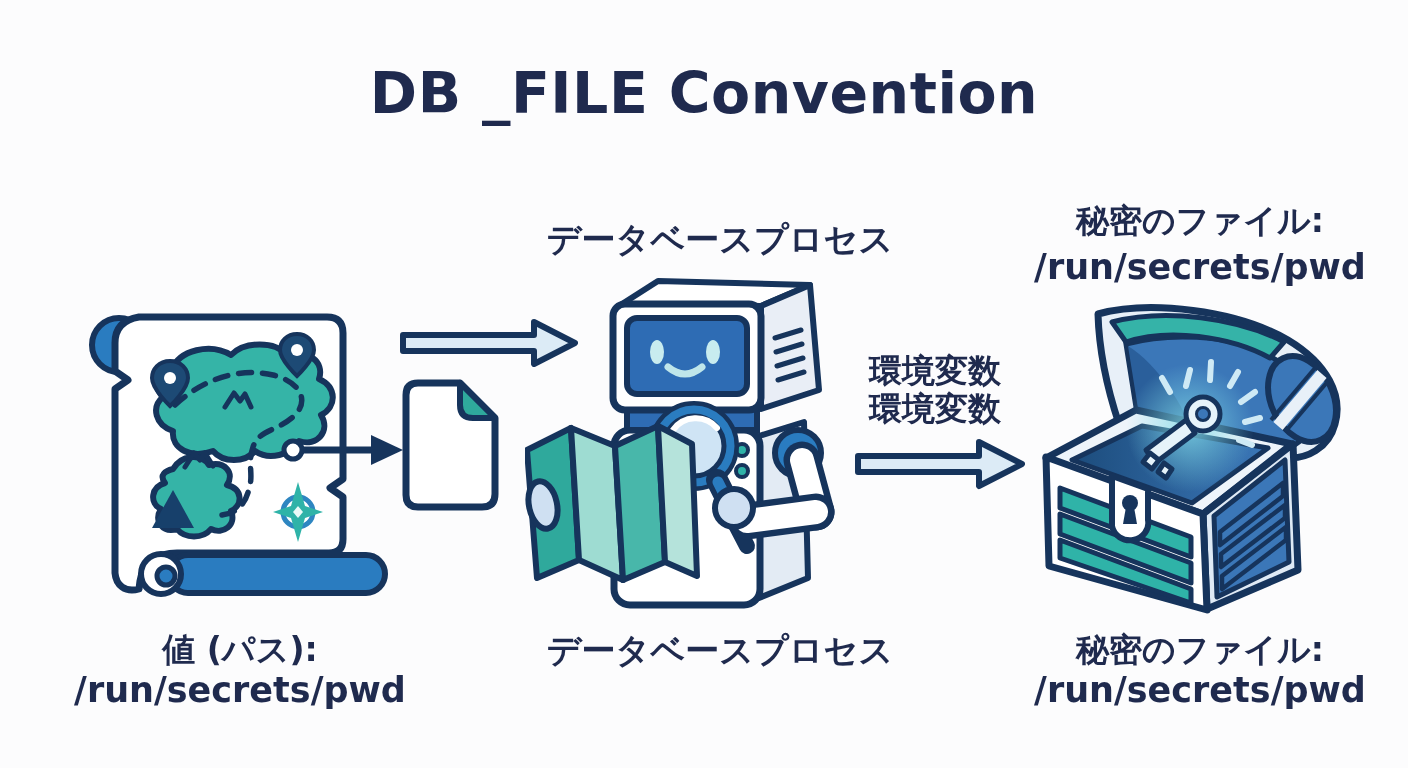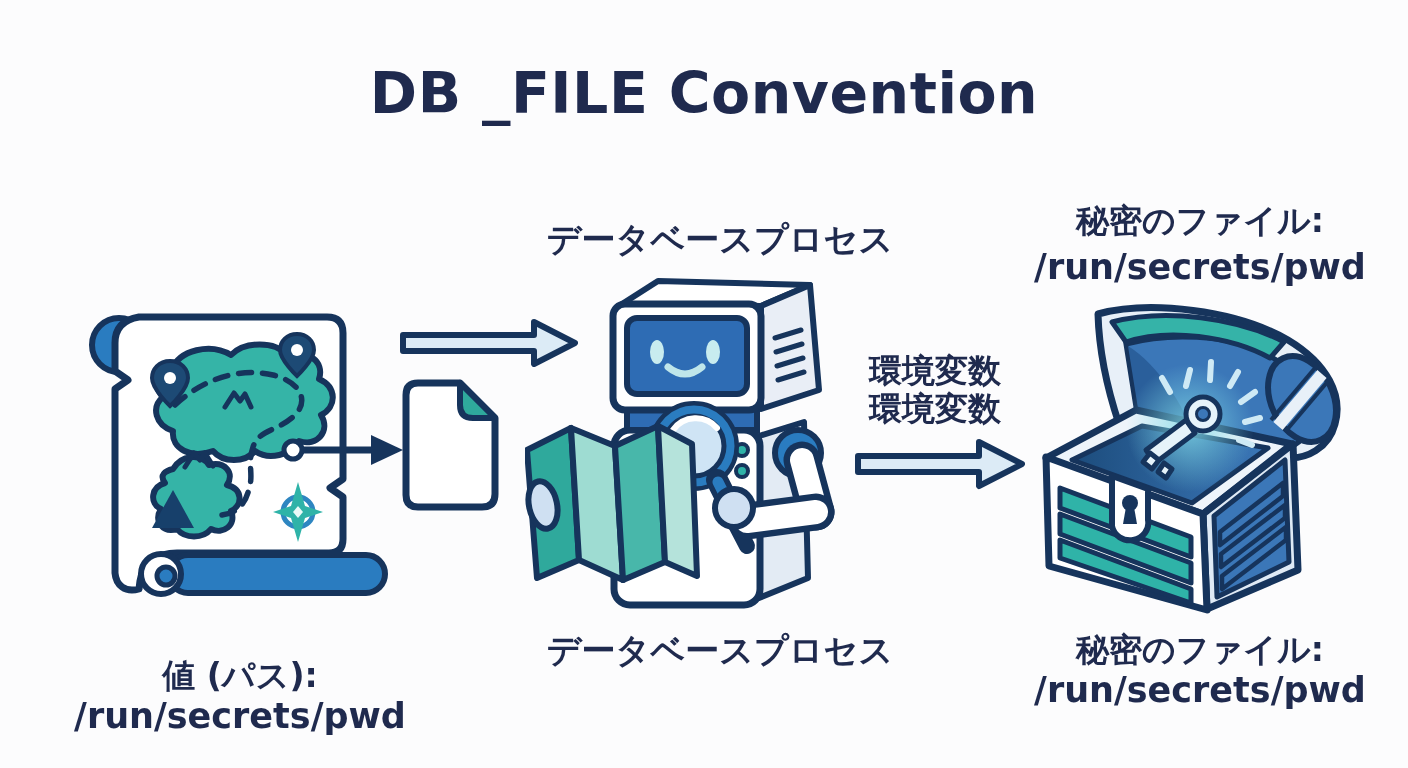--- a/index.html
+++ b/index.html
@@ -15,21 +15,21 @@
     letter-spacing:0.5px;color:#1f2a4e;white-space:nowrap;
   }
   .label{position:absolute;text-align:center;font-weight:700;color:#1f2a4e;}
   .label span{display:block;}
   .lbl-env-top{left:40px;top:197px;width:400px;font-size:33px;line-height:46px;}
   .lbl-env-top .latin{font-size:35px;}
   .lbl-db-top{left:520px;top:217px;width:400px;font-size:34px;}
   .lbl-secret-top{left:1010px;top:198px;width:380px;font-size:33px;line-height:46px;}
   .lbl-secret-top .latin{font-size:35px;}
   .lbl-read{left:835px;top:352px;width:200px;font-size:33px;line-height:38px;}
-  .lbl-env-bot{left:40px;top:656px;width:400px;font-size:33px;line-height:40px;}
+  .lbl-env-bot{left:40px;top:630px;width:400px;font-size:33px;line-height:40px;}
   .lbl-env-bot .latin{font-size:35px;}
   .lbl-db-bot{left:520px;top:628px;width:400px;font-size:34px;}
   .lbl-secret-bot{left:1010px;top:630px;width:380px;font-size:33px;line-height:40px;}
   .lbl-secret-bot .latin{font-size:35px;}
   .art{position:absolute;}
 </style>
 </head>
 <body>
 
 <div class="stage">

